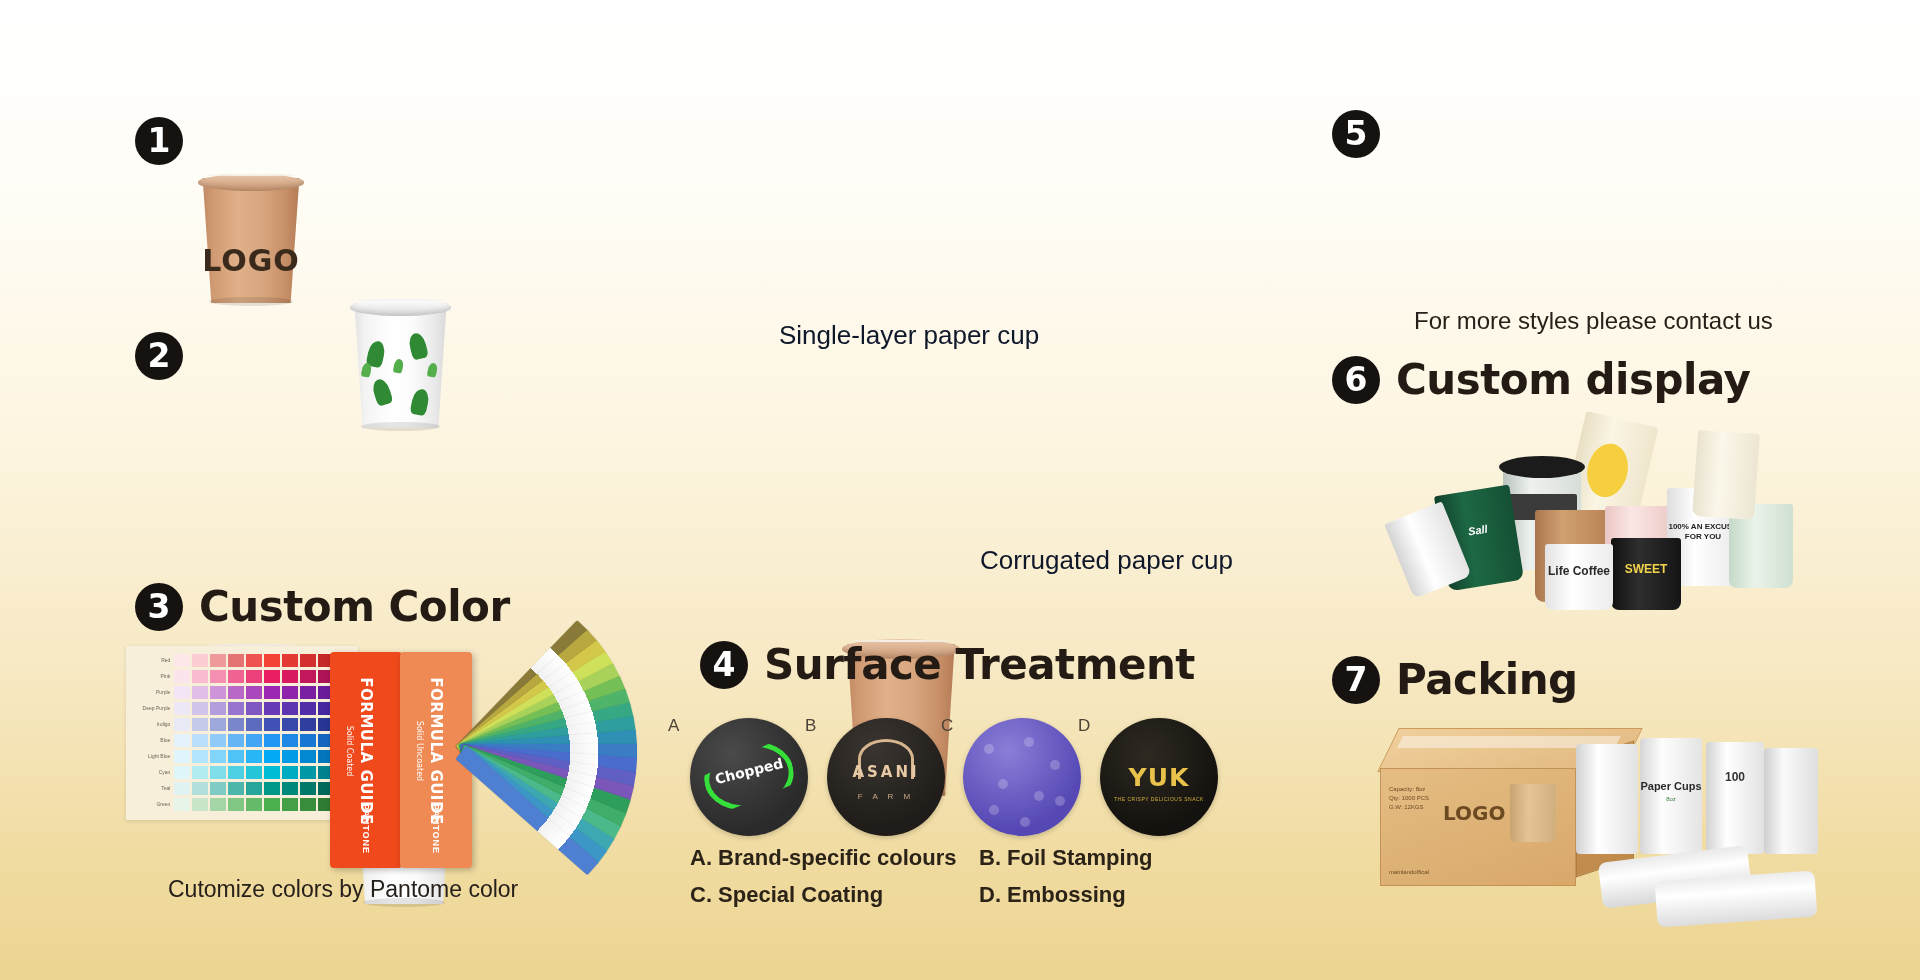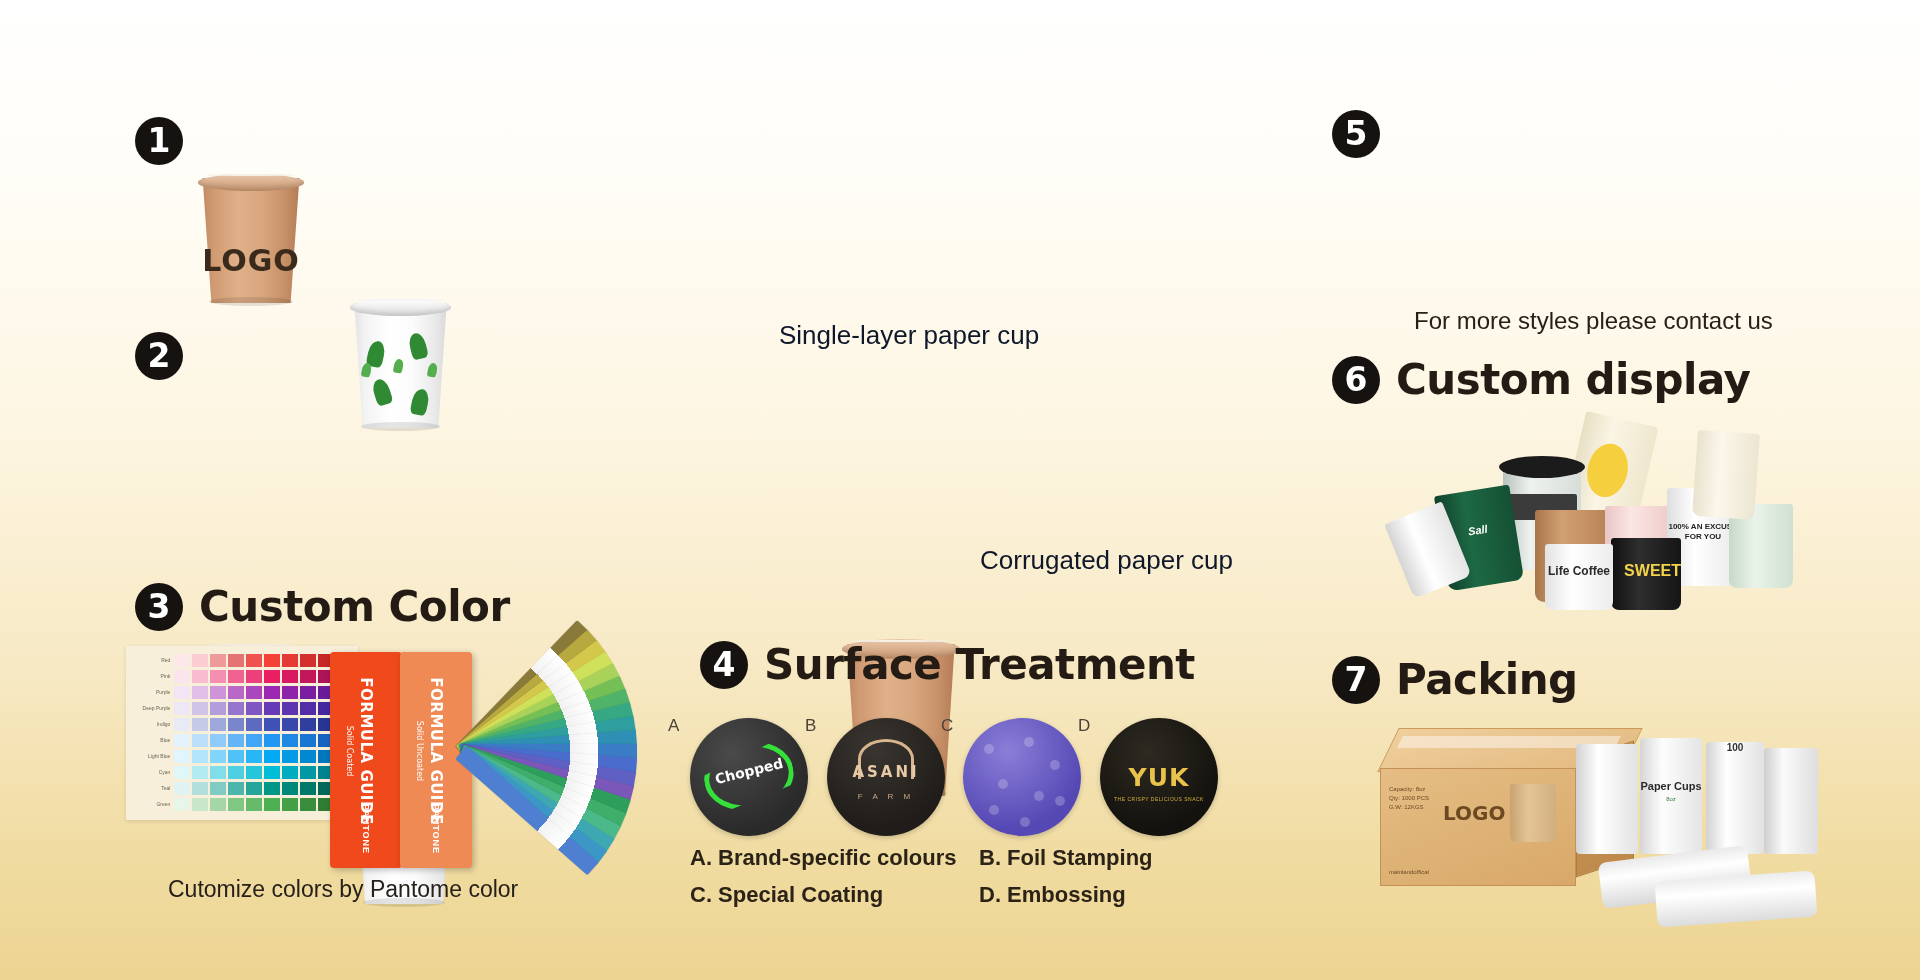--- a/index.html
+++ b/index.html
@@ -500,21 +500,21 @@
 
     <div class="abs" style="left:140px; top:92px; width:72px; height:92px; background:linear-gradient(90deg,#a9764c,#d0a072 38%,#b98457); border-radius:3px 3px 9px 9px;"></div>
 
     <div class="abs" style="left:210px; top:88px; width:66px; height:90px; background:linear-gradient(90deg,#e9c6c4,#fbe6e3 40%,#edcbc8); border-radius:3px 3px 9px 9px;"></div>
 
     <div class="abs" style="left:272px; top:70px; width:72px; height:98px; background:linear-gradient(90deg,#dedede,#ffffff 38%,#e9e9e9); border-radius:3px 3px 9px 9px;">
       <div class="dlabel" style="top:34px; color:#222; font-size:8px; line-height:1.25;">100% AN EXCUSE FOR YOU</div>
     </div>
 
     <div class="abs" style="left:216px; top:120px; width:70px; height:72px; background:linear-gradient(90deg,#101010,#2e2e2e 40%,#151515); border-radius:3px 3px 8px 8px;">
-      <div class="dlabel" style="top:24px; color:#f2d34a; font-size:16px;text-align:right;">SWEET</div>
+      <div class="dlabel" style="top:24px; color:#f2d34a; font-size:12px;">SWEET</div>
     </div>
 
     <div class="abs" style="left:150px; top:126px; width:68px; height:66px; background:linear-gradient(90deg,#e3e3e3,#ffffff 40%,#ececec); border-radius:3px 3px 8px 8px;">
       <div class="dlabel" style="top:20px; color:#2a2a2a; font-size:12px;">Life Coffee</div>
     </div>
 
     <div class="abs" style="left:334px; top:86px; width:64px; height:84px; background:linear-gradient(90deg,#c5d9c8,#eaf3ea 40%,#cfe0d1); border-radius:3px 3px 8px 8px;"></div>
 
     <div class="abs" style="left:300px; top:14px; width:62px; height:86px; transform:rotate(4deg); background:linear-gradient(90deg,#e9e2cf,#fbf7ea 40%,#ece5d2); border-radius:3px 3px 8px 8px;"></div>
   </div>
@@ -539,21 +539,21 @@
     <div class="abs" style="left:130px; top:56px; width:46px; height:58px; background:linear-gradient(90deg,#c4a070,#e5c79c 40%,#cfae80); border-radius:2px 2px 6px 6px; opacity:.85;"></div>
   </div>
 
   <div class="abs" style="left:1560px; top:738px; width:330px; height:190px;">
     <div class="abs" style="left:16px; top:6px; width:62px; height:110px; background:linear-gradient(90deg,#d2d2d2,#ffffff 36%,#e2e2e2); border-radius:4px;"></div>
     <div class="abs" style="left:80px; top:0px; width:62px; height:116px; background:linear-gradient(90deg,#d6d6d6,#fdfdfd 36%,#e4e4e4); border-radius:4px;">
       <div class="pc-label" style="left:0; right:0; top:42px;">Paper Cups</div>
       <div class="pc-sub" style="left:0; right:0; top:58px;">8oz</div>
     </div>
     <div class="abs" style="left:146px; top:4px; width:58px; height:112px; background:linear-gradient(90deg,#d2d2d2,#ffffff 36%,#e2e2e2); border-radius:4px;">
-      <div class="pc-sub" style="left:0; right:0; top:0; color:#333; font-size:10px; font-weight:bold;text-align:center;">100</div>
+      <div class="pc-sub" style="left:0; right:0; top:28px; color:#333; font-size:12px; font-weight:bold;text-align:center;">100</div>
     </div>
     <div class="abs" style="left:204px; top:10px; width:54px; height:106px; background:linear-gradient(90deg,#cfcfcf,#fafafa 36%,#dedede); border-radius:4px;"></div>
 
     <div class="abs" style="left:40px; top:116px; width:150px; height:46px; transform:rotate(-7deg); background:linear-gradient(180deg,#e9e9e9,#ffffff 35%,#d8d8d8); border-radius:8px;"></div>
     <div class="abs" style="left:96px; top:138px; width:160px; height:46px; transform:rotate(-4deg); background:linear-gradient(180deg,#ececec,#ffffff 35%,#dcdcdc); border-radius:8px;"></div>
   </div>
 
 </div>
 
 </body></html>

